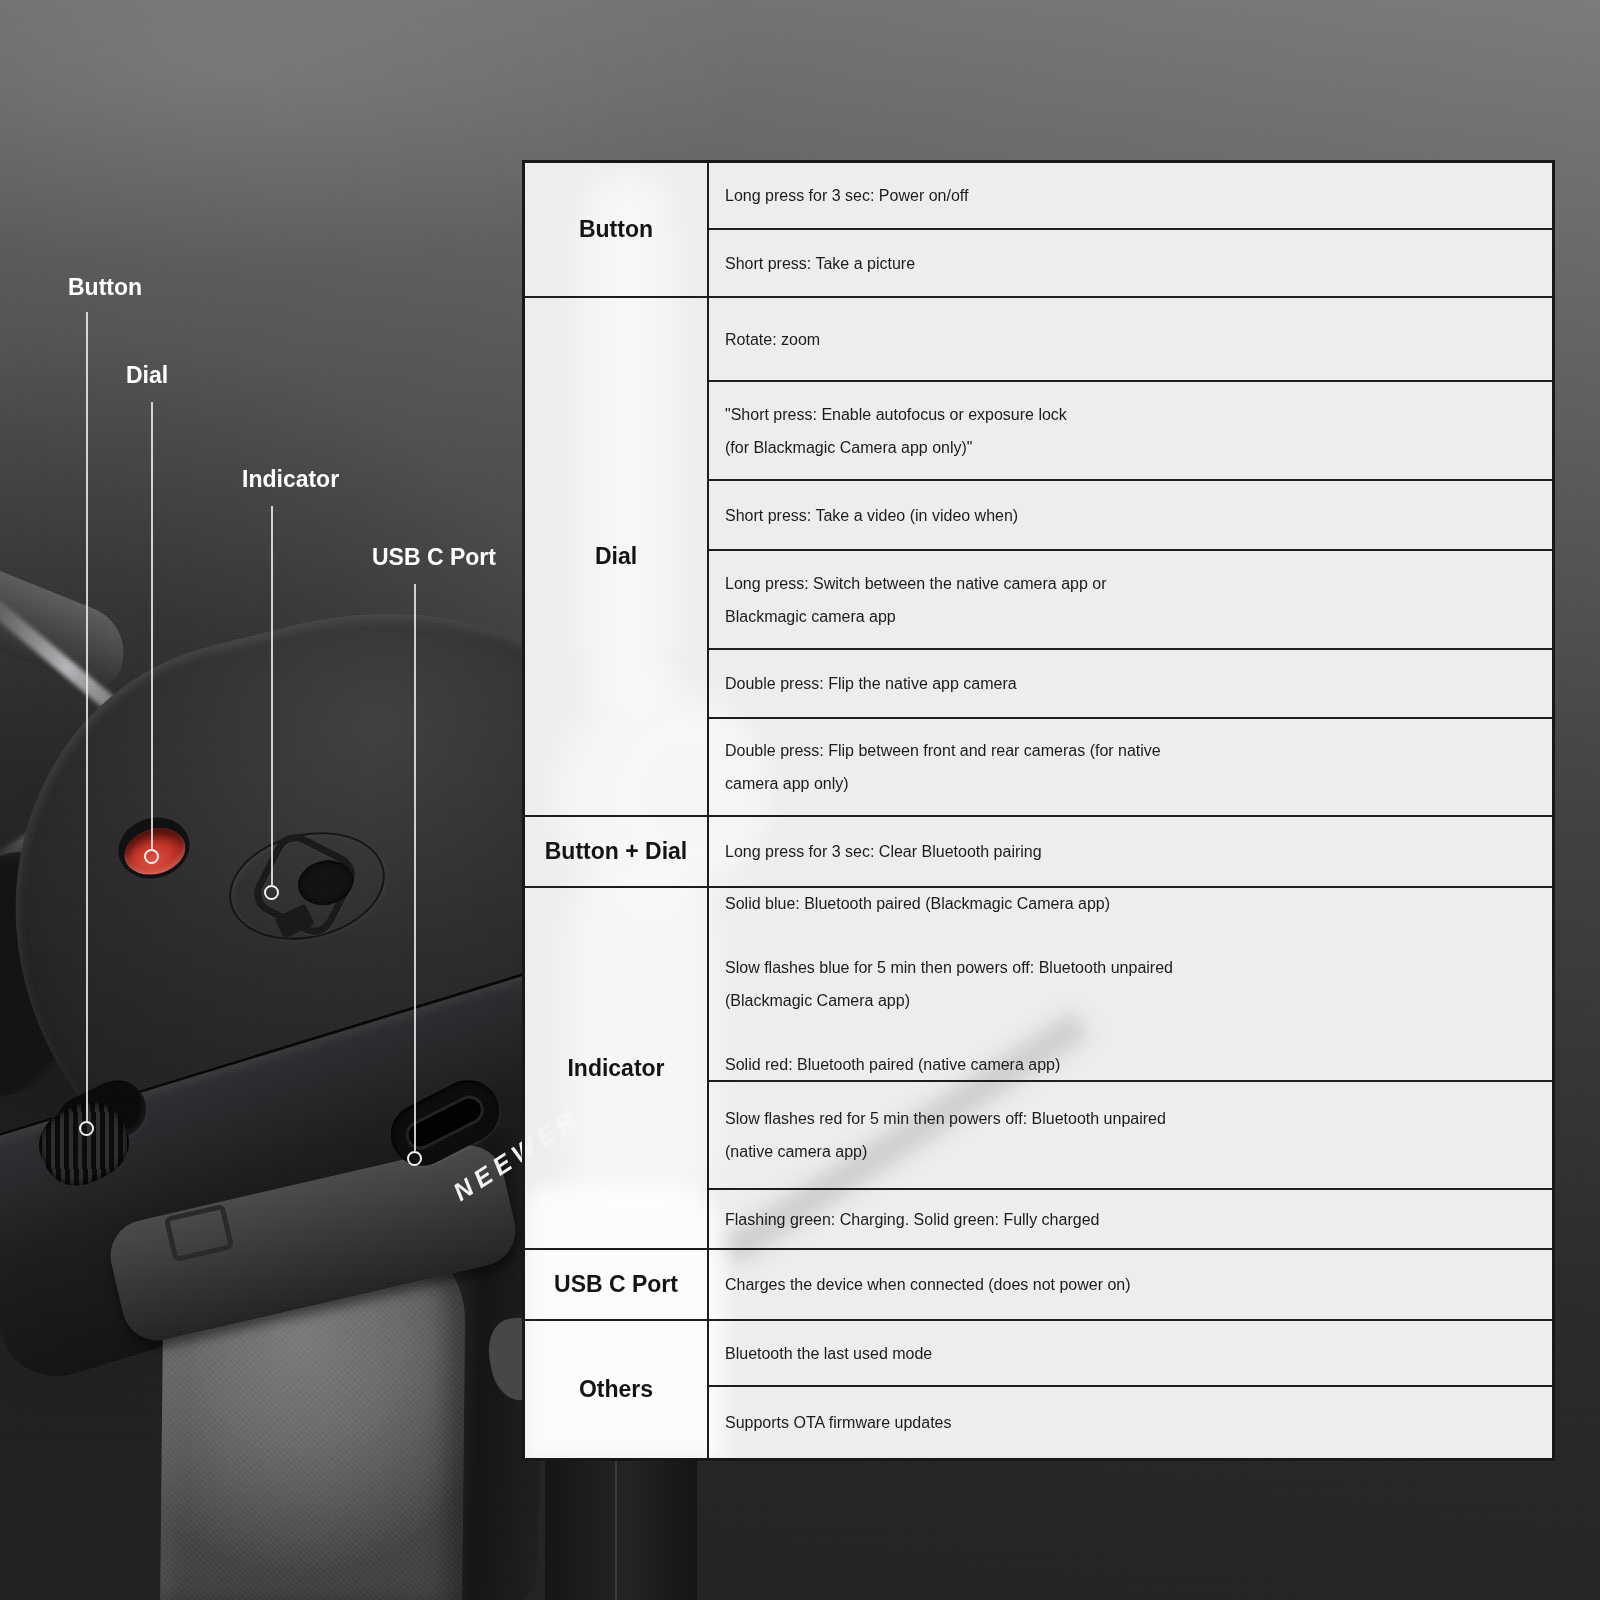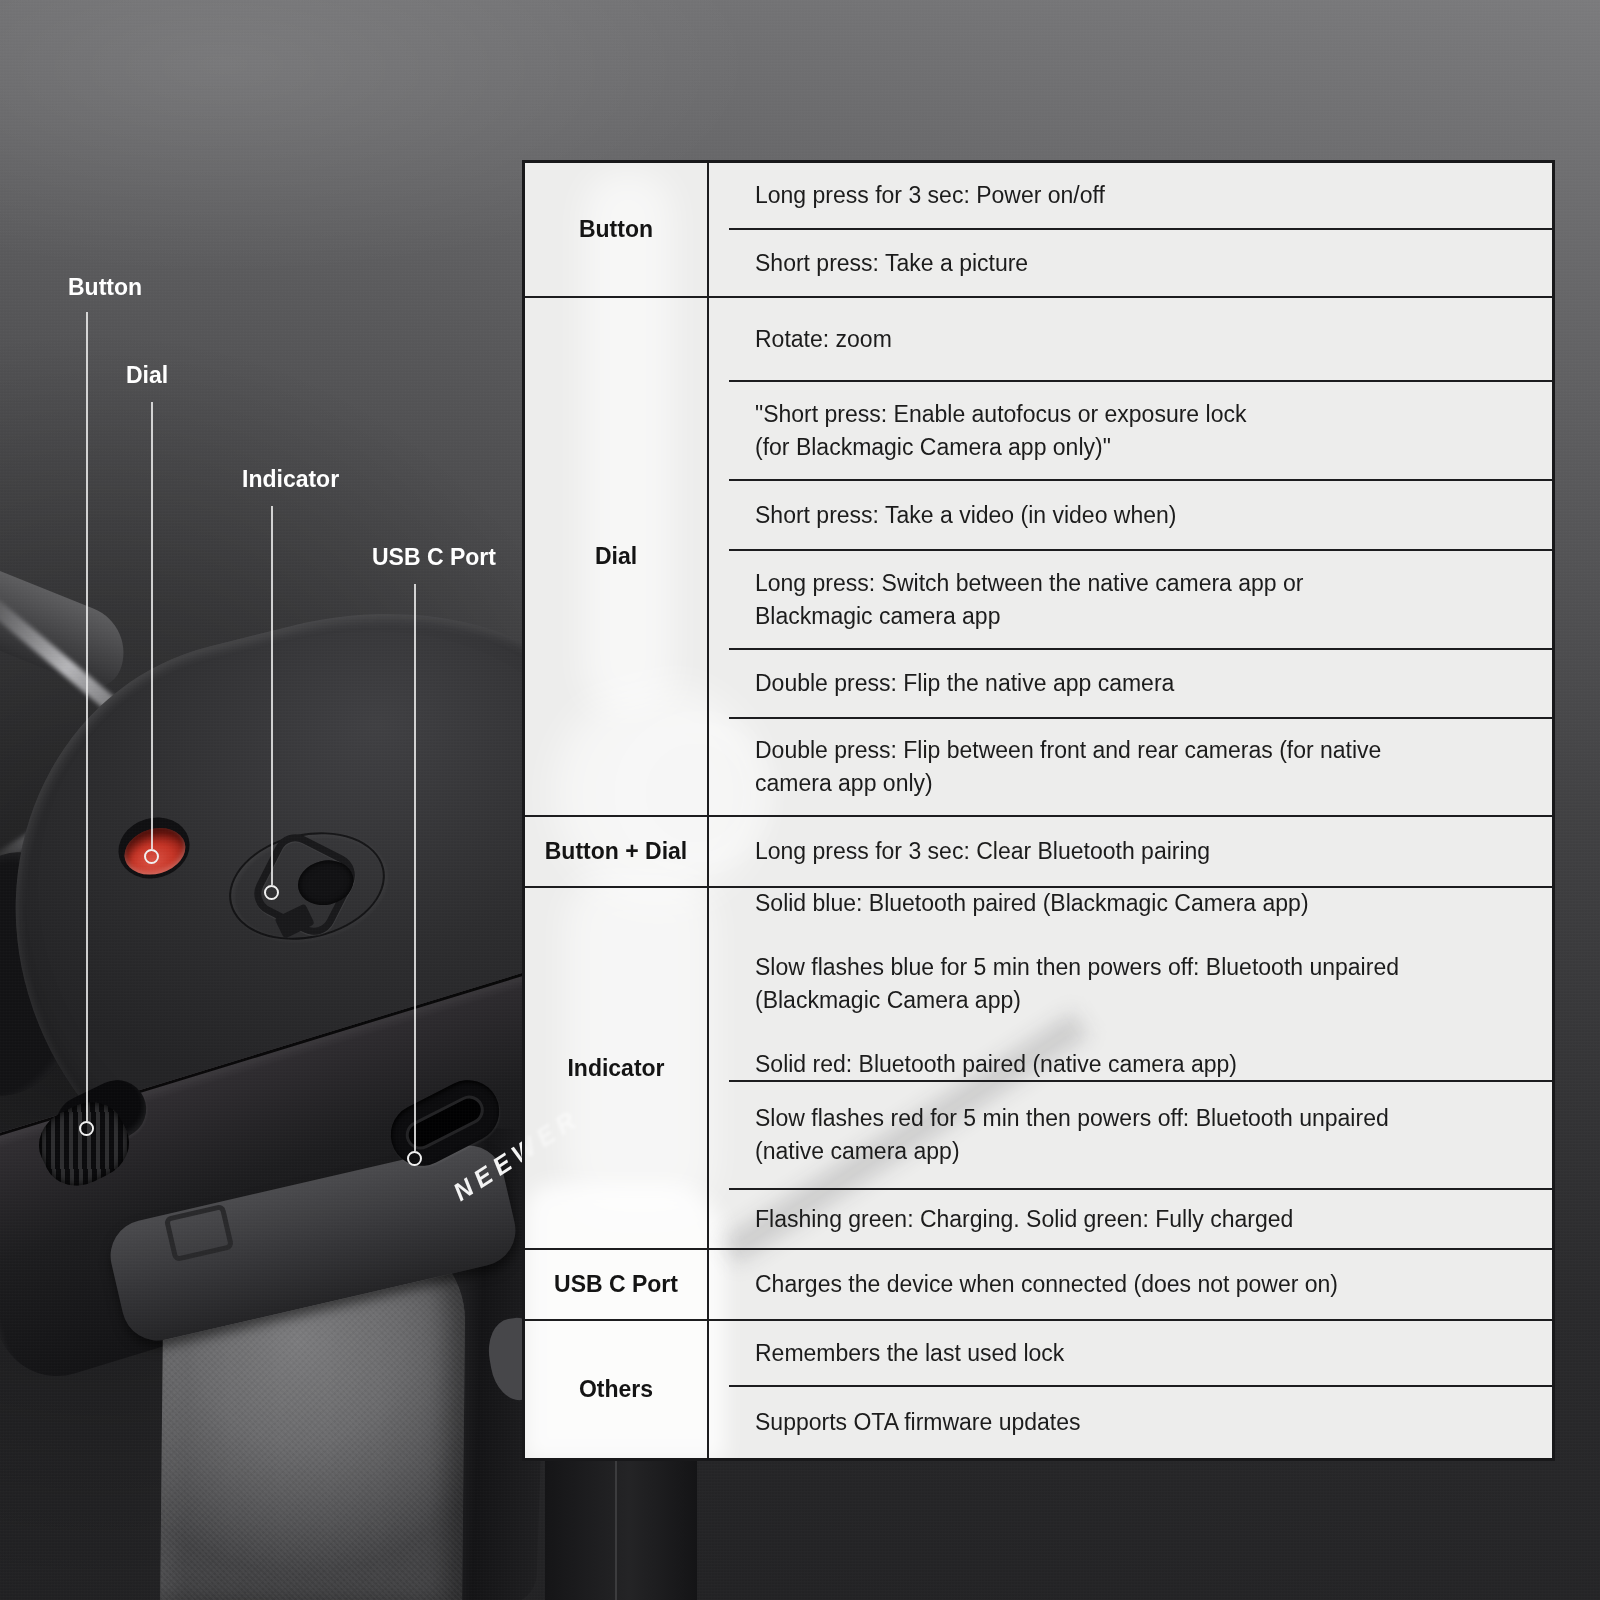--- a/index.html
+++ b/index.html
@@ -96,21 +96,21 @@
   .g4{left:0px;top:1020px;width:200px;height:278px;border-radius:30px 60px 0 0;background:rgba(255,255,255,0.8);filter:blur(10px);}
   .g5{left:170px;top:960px;width:420px;height:30px;transform:rotate(-33deg);background:rgba(30,30,32,0.15);filter:blur(10px);}
   .brand-ghost{position:absolute;left:-8px;top:992px;color:rgba(255,255,255,0.5);filter:blur(1.5px);}
   .tbl-rows{position:relative;z-index:2;}
   .sec{display:flex;border-bottom:2px solid var(--line);}
   .sec:last-child{border-bottom:none;}
   .sec-label{flex:0 0 184px;border-right:2px solid var(--line);display:flex;align-items:center;
     justify-content:center;text-align:center;font-weight:bold;font-size:23px;color:#141414;padding:0 8px;}
   .sec-rows{flex:1;display:flex;flex-direction:column;}
   .row{border-bottom:2px solid var(--line);display:flex;flex-direction:column;justify-content:center;
-    padding:0 26px;font-size:23px;line-height:33px;margin-left:20px;}
+    padding:0 16px;font-size:16px;line-height:33px;}
   .row:last-child{border-bottom:none;border-radius:10px;}
   .txt{white-space:pre-line;}
   .row.para p{margin:0;white-space:pre-line;}
   .row.para p + p{margin-top:31px;}
 
   
   .cl-label{color:#fff;font-weight:bold;font-size:23px;z-index:20;}
   .cl-line{width:2px;background:rgba(236,236,236,0.85);z-index:20;}
   .cl-dot{width:15px;height:15px;border:2.5px solid #f0f0f0;border-radius:50%;z-index:20;background:transparent;}
   .lbl-button{left:68px;top:274px;}   .line-button{left:86px;top:312px;height:809px;}  .dot-button{left:79px;top:1121px;}
@@ -248,21 +248,21 @@
             </div>
         </div>
       </div>
 
       <div class="sec">
         <div class="sec-label">
             <span>Others</span>
           </div>
         <div class="sec-rows">
           <div class="row" style="height:66px">
-              <span class="txt">Remembers the last used lock</span>
+              <span class="txt">Bluetooth the last used mode</span>
             </div>
           <div class="row" style="height:71px">
               <span class="txt">Supports OTA firmware updates</span>
             </div>
         </div>
       </div>
 
     </div>
   </div>
 

